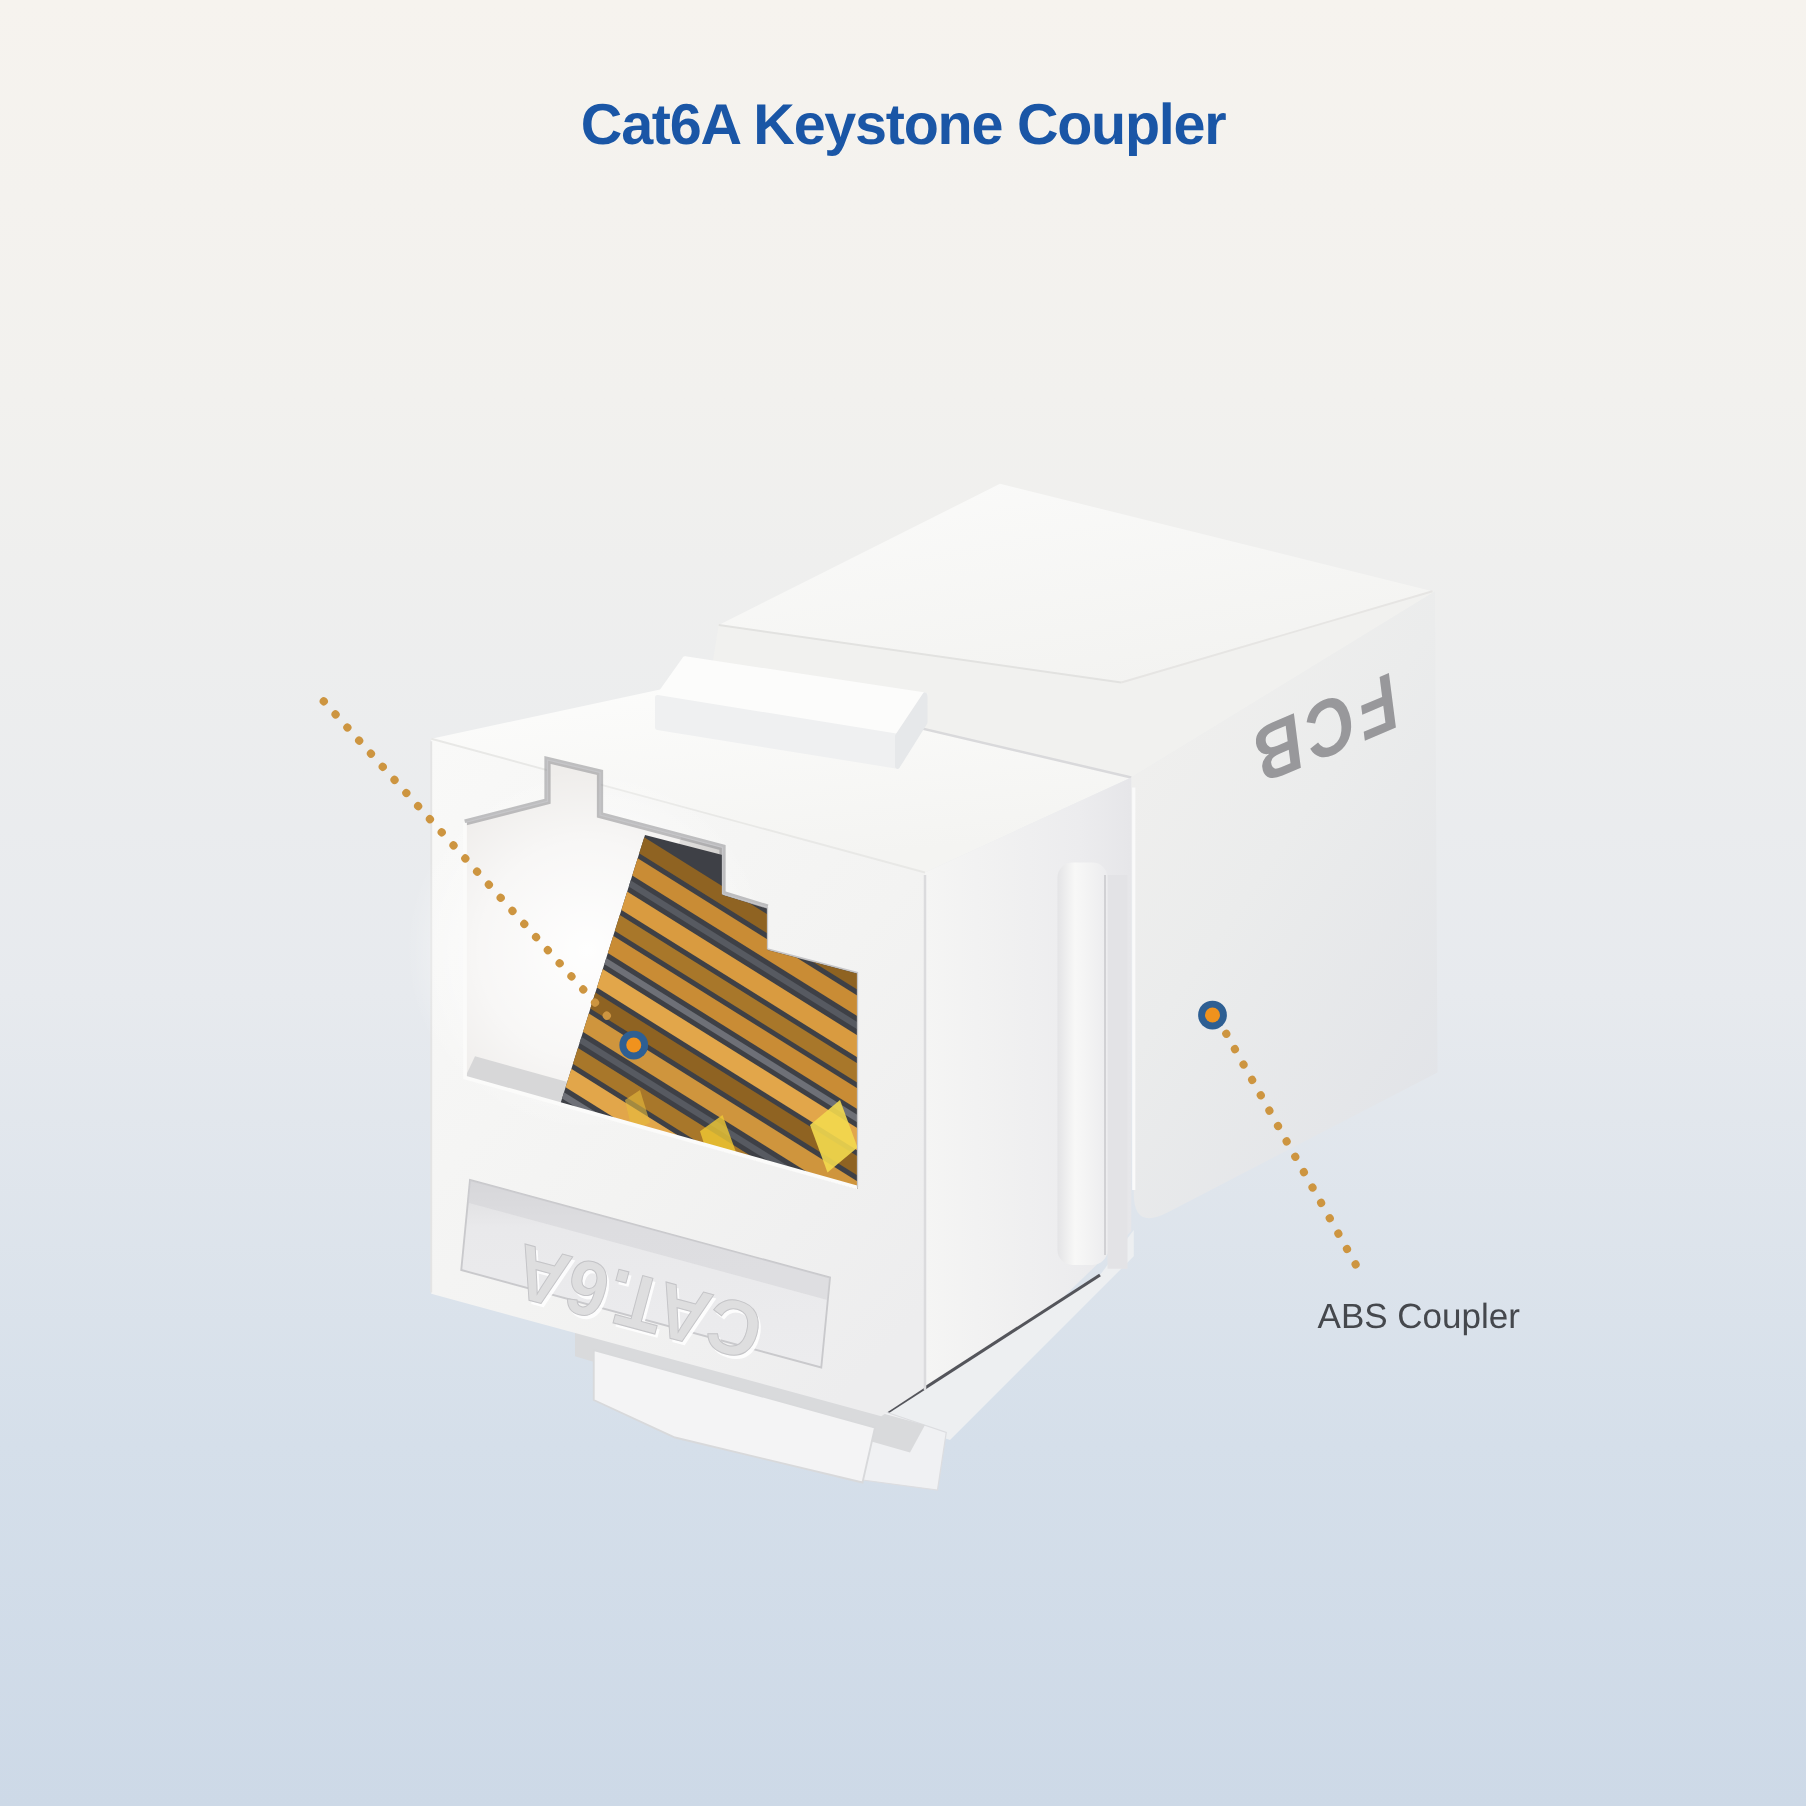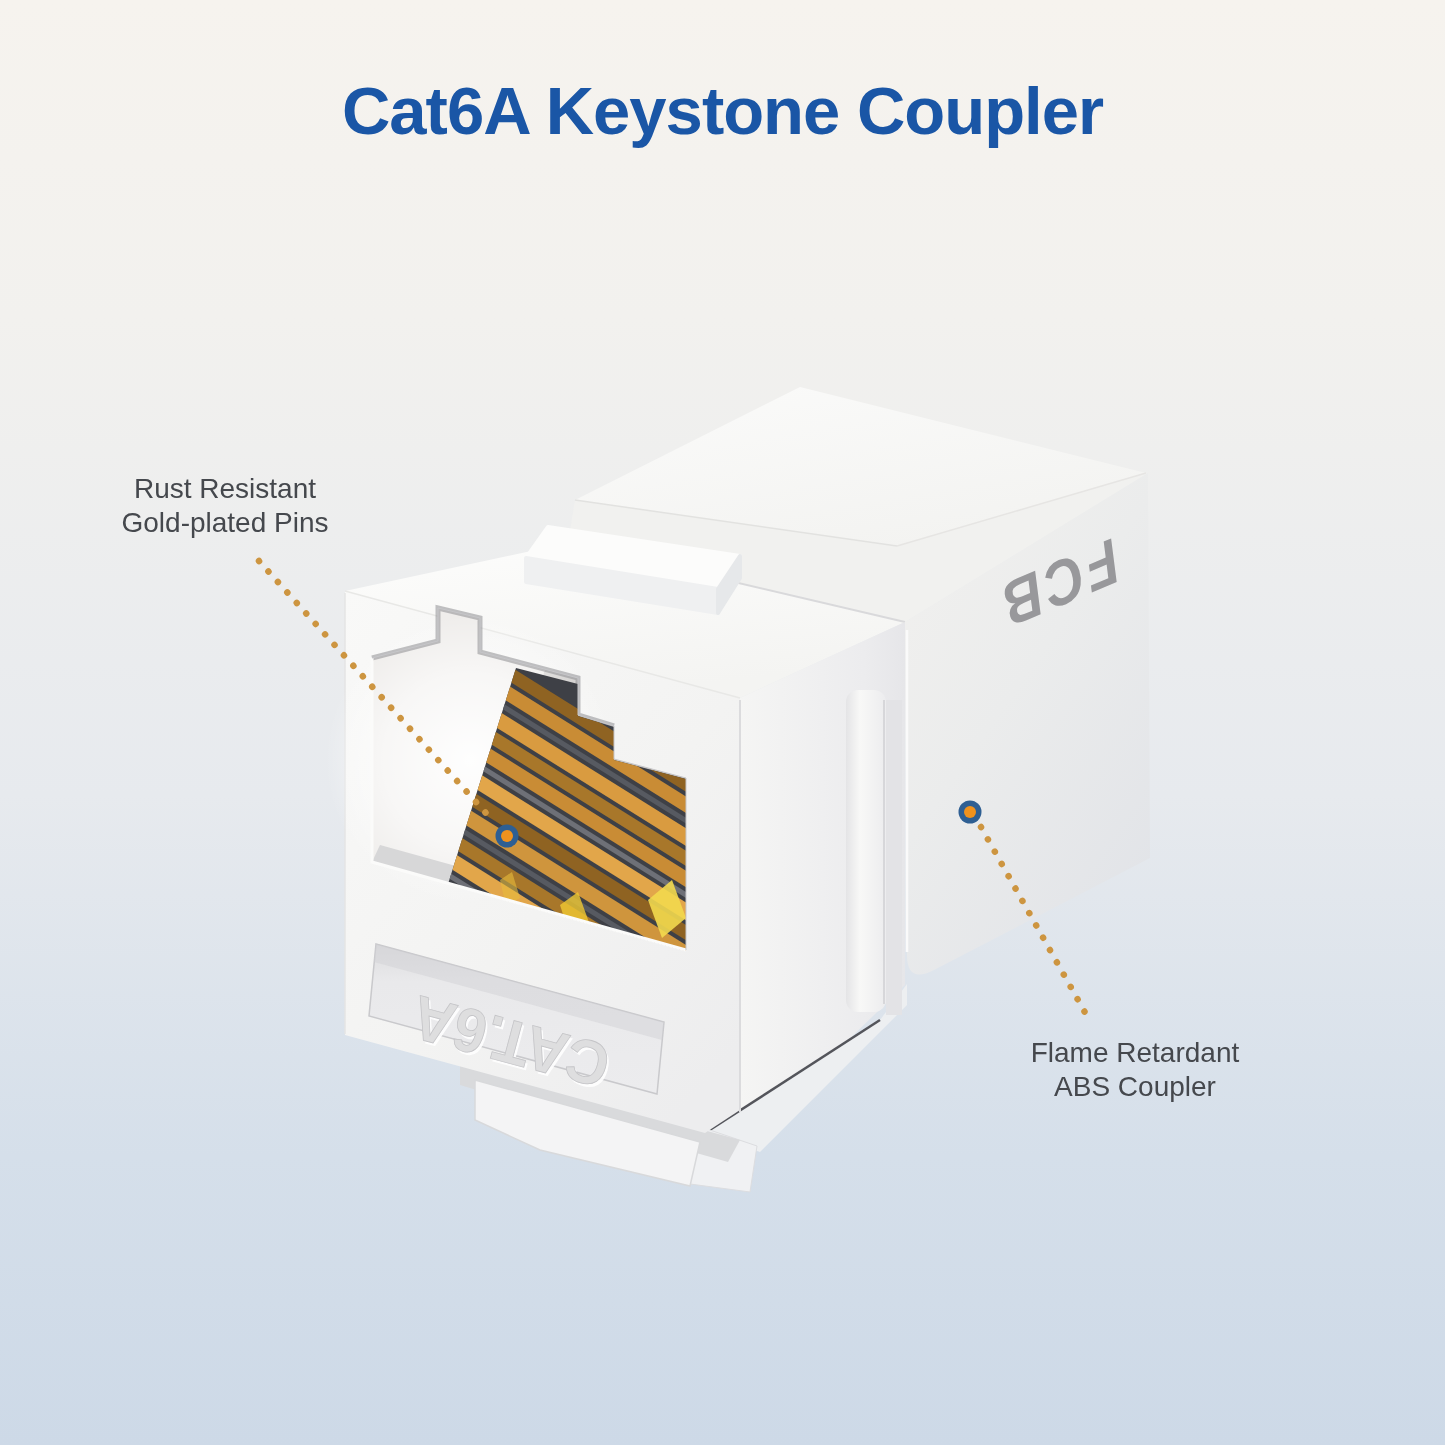--- a/index.html
+++ b/index.html
@@ -6,21 +6,21 @@
   .stage{
     position:relative;
     width:1445px;height:1445px;
     overflow:hidden;
     background:linear-gradient(180deg,#f6f3ee 0%,#f2f1ee 22%,#e7eaee 55%,#d5dfea 80%,#cdd9e7 100%);
     font-family:"Liberation Sans", sans-serif;
   }
   .page-title{
     position:absolute;left:0;top:72px;width:1445px;
     text-align:center;
-    font-size:67px;font-weight:bold;letter-spacing:-1px;
+    font-size:46px;font-weight:bold;letter-spacing:-1px;
     color:#1a56a6;
     margin:0;
   }
   .callout{
     position:absolute;
     color:#45484d;
     font-size:28px;line-height:34px;
     text-align:center;
   }
   .callout.left{left:60px;top:472px;width:330px;}
@@ -182,23 +182,18 @@
         <circle cx="507" cy="836" r="6" fill="#f0921d"></circle>
       </g>
       <g>
         <circle cx="970" cy="812" r="11.5" fill="#2e5f93"></circle>
         <circle cx="970" cy="812" r="6" fill="#f0921d"></circle>
       </g>
       <line x1="981" y1="827" x2="1087" y2="1016" stroke="#cd9540" stroke-width="6.5" stroke-linecap="round" stroke-dasharray="0.1 14"></line>
     </g>
   </svg>
 
-  <div class="callout left">
-    <div>Rust Resistant</div>
-    <div>Gold-plated Pins</div>
-  </div>
 
   <div class="callout right">
-    <div>Flame Retardant</div>
     <div>ABS Coupler</div>
   </div>
 
 </div>
 
 </body></html>

